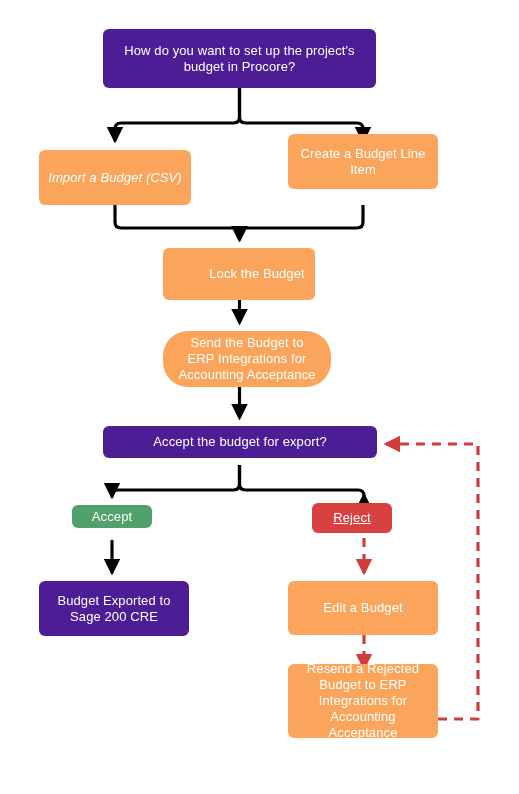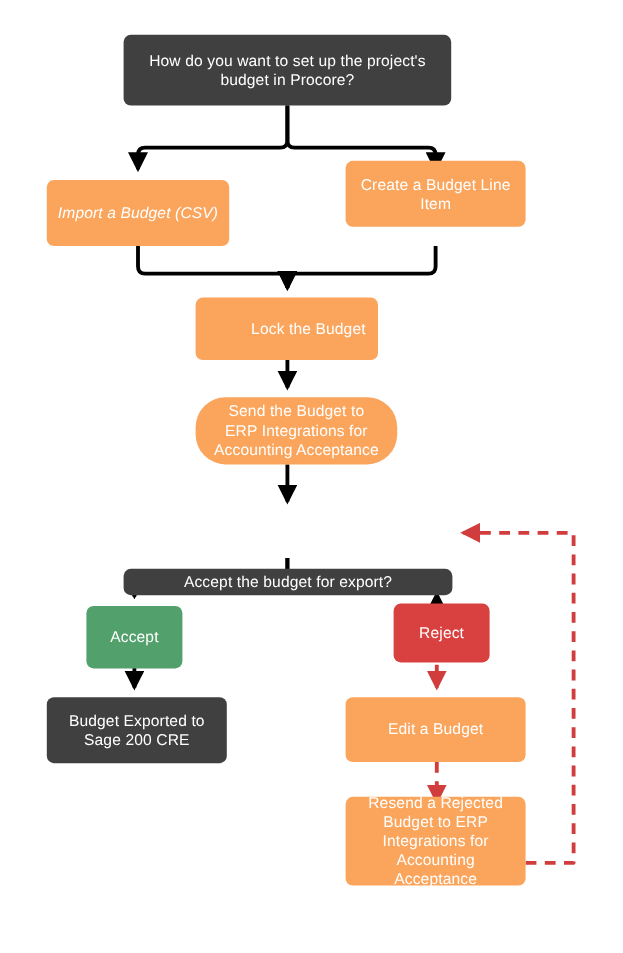--- a/index.html
+++ b/index.html
@@ -39,21 +39,21 @@
     font-size: 13px;
     line-height: 16px;
     padding: 4px 8px;
     letter-spacing: 0.1px;
     z-index: 2;
   }
   .node-label {
     display: block;
     white-space: pre-line;
   }
-  .n-gray   { background: #404040; }
+  .n-gray   { background: #4c1d95; }
   .n-orange { background: #fba55c; }
   .n-green  { background: #52a06c; }
   .n-red    { background: #d94141; }
 </style>
 </head>
 <body>
 
 <div id="flowchart">
 
   <svg id="edge-layer" viewBox="0 0 519 794" width="519" height="794" xmlns="http://www.w3.org/2000/svg">
@@ -111,29 +111,29 @@
   <div class="node n-orange" style="left:163px; top:248px; width:152px; height:52px;padding-left:44px;">
     <span class="node-label">Lock the Budget</span>
   </div>
 
   <div class="node n-orange" style="left:163px; top:331px; width:168px; height:56px;border-radius:25px;">
     <span class="node-label">Send the Budget to
 ERP Integrations for
 Accounting Acceptance</span>
   </div>
 
-  <div class="node n-gray" style="left:103px; top:426px; width:274px; height:22px;margin-top:48px;">
+  <div class="node n-gray" style="left:103px; top:426px; width:274px; height:32px;">
     <span class="node-label">Accept the budget for export?</span>
   </div>
 
-  <div class="node n-green" style="left:72px; top:505px; width:80px; height:52px;text-align:center;">
+  <div class="node n-green" style="left:72px; top:505px; width:80px; height:23px;text-align:center;">
     <span class="node-label">Accept</span>
   </div>
 
-  <div class="node n-red" style="left:328px; top:503px; width:80px; height:49px;">
+  <div class="node n-red" style="left:312px; top:503px; width:80px; height:30px;text-decoration:underline;">
     <span class="node-label">Reject</span>
   </div>
 
   <div class="node n-gray" style="left:39px; top:581px; width:150px; height:55px;">
     <span class="node-label">Budget Exported to
 Sage 200 CRE</span>
   </div>
 
   <div class="node n-orange" style="left:288px; top:581px; width:150px; height:54px;">
     <span class="node-label">Edit a Budget</span>

